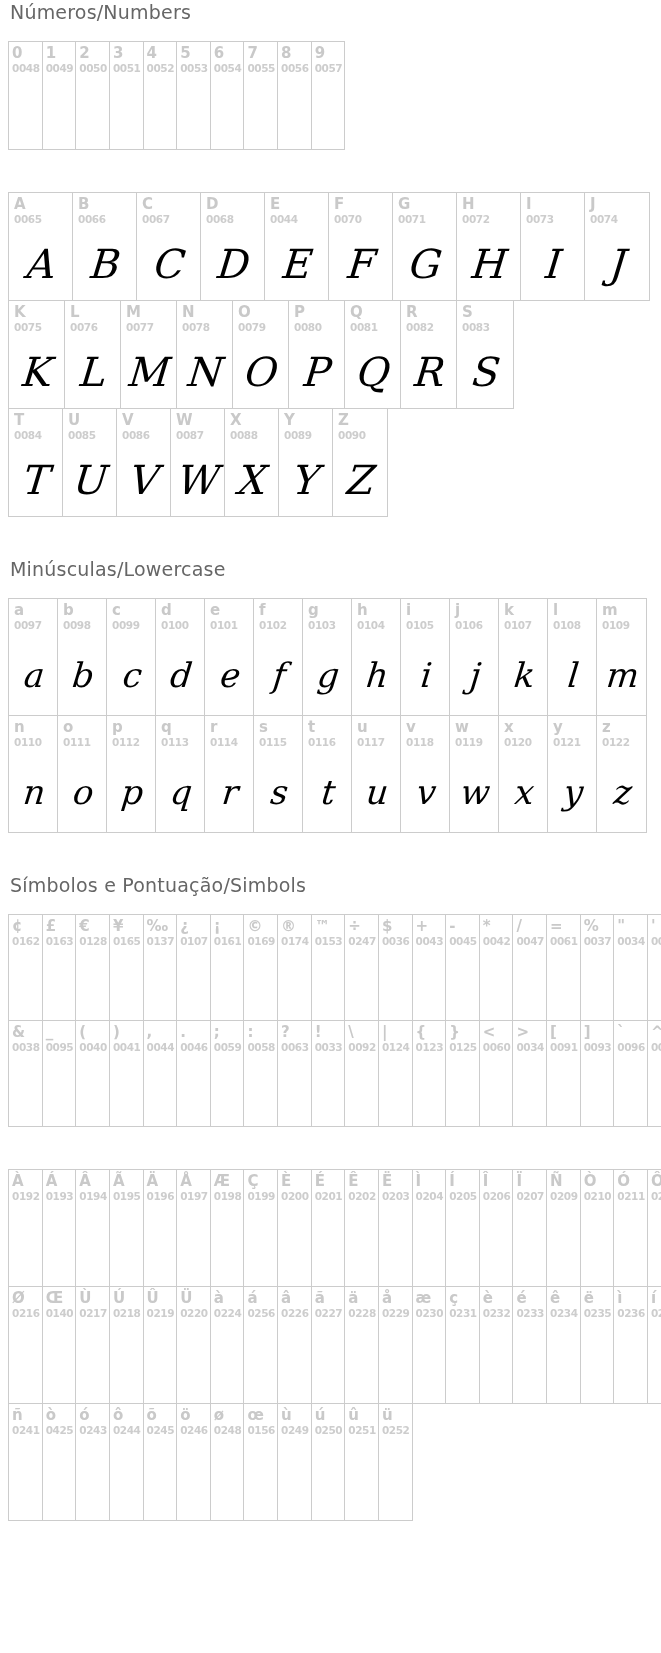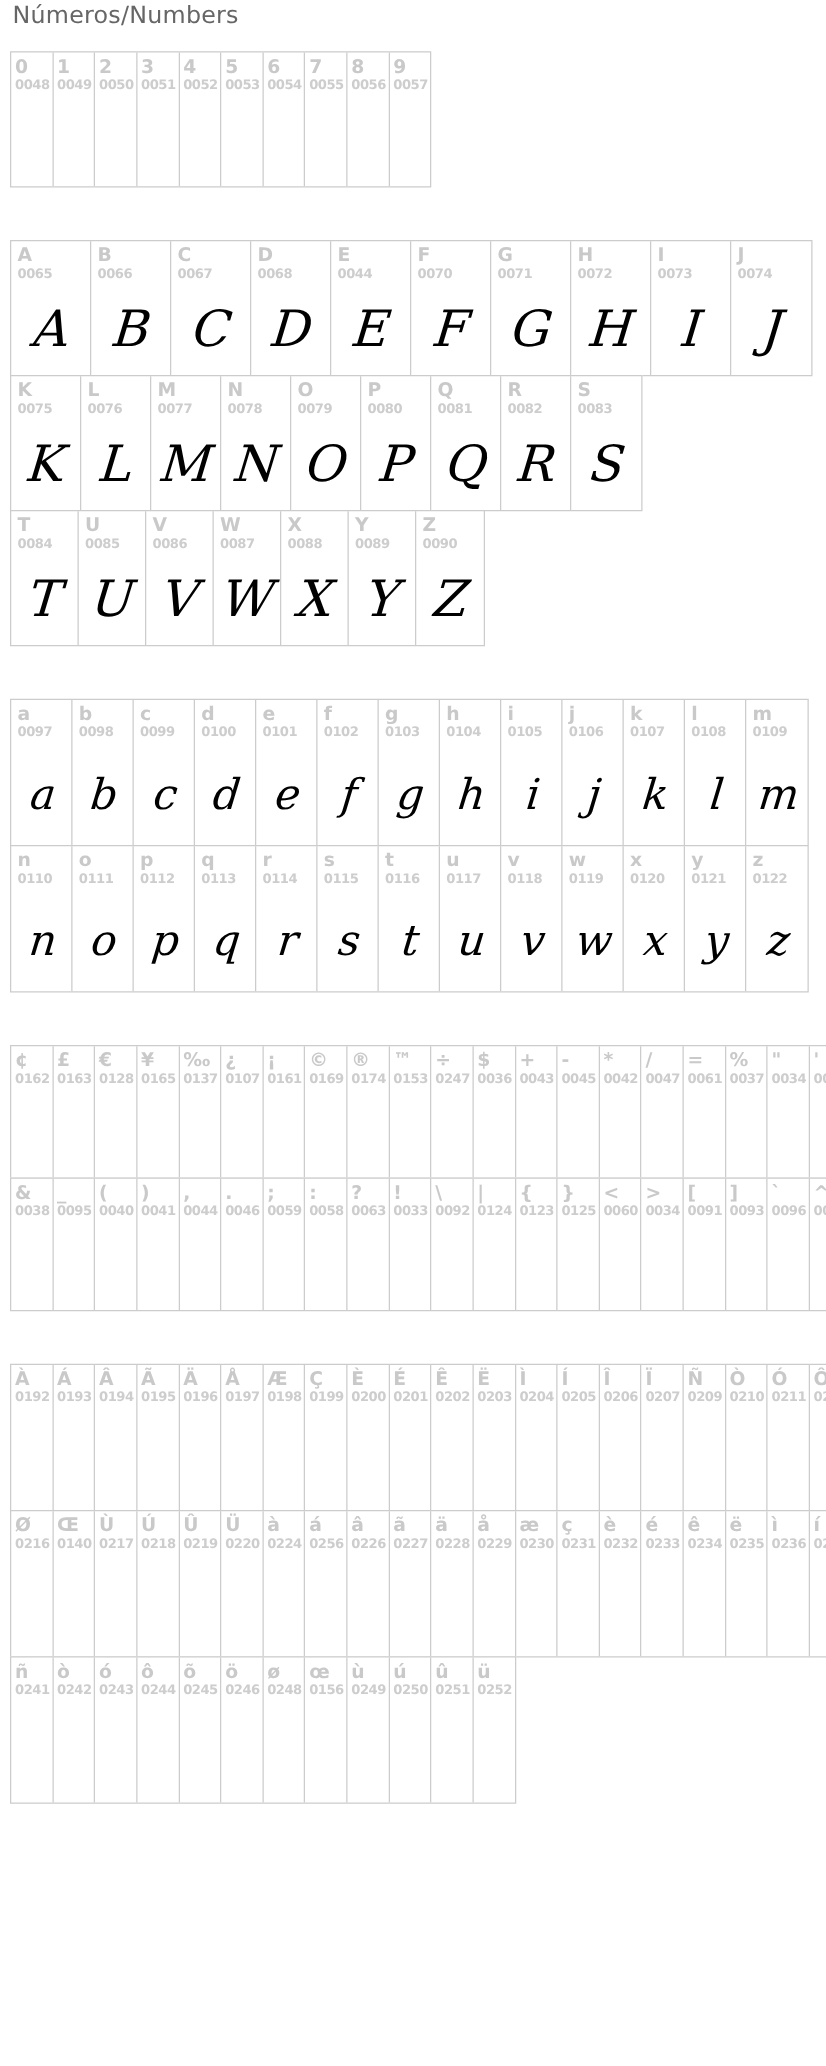--- a/index.html
+++ b/index.html
@@ -257,20 +257,21 @@
         <div class="cell">
           <div class="cell-char">Z</div>
           <div class="cell-code">0090</div>
           <div class="cell-glyph">Z</div>
         </div>
       </div>
     </div>
 </section>
 
 <section class="charmap-section" id="lowercase">
+  <h2 class="section-title">Minúsculas/Lowercase</h2>
   <div class="rows">
       <div class="row">
         <div class="cell">
           <div class="cell-char">a</div>
           <div class="cell-code">0097</div>
           <div class="cell-glyph">a</div>
         </div>
         <div class="cell">
           <div class="cell-char">b</div>
           <div class="cell-code">0098</div>
@@ -396,20 +397,21 @@
         <div class="cell">
           <div class="cell-char">z</div>
           <div class="cell-code">0122</div>
           <div class="cell-glyph">z</div>
         </div>
       </div>
     </div>
 </section>
 
 <section class="charmap-section" id="symbols">
+  <h2 class="section-title">Símbolos e Pontuação/Simbols</h2>
   <div class="rows">
       <div class="row">
         <div class="cell">
           <div class="cell-char">¢</div>
           <div class="cell-code">0162</div>
         </div>
         <div class="cell">
           <div class="cell-char">£</div>
           <div class="cell-code">0163</div>
         </div>
@@ -737,21 +739,21 @@
           <div class="cell-code">0237</div>
         </div>
       </div>
       <div class="row">
         <div class="cell">
           <div class="cell-char">ñ</div>
           <div class="cell-code">0241</div>
         </div>
         <div class="cell">
           <div class="cell-char">ò</div>
-          <div class="cell-code">0242</div>
+          <div class="cell-code">0425</div>
         </div>
         <div class="cell">
           <div class="cell-char">ó</div>
           <div class="cell-code">0243</div>
         </div>
         <div class="cell">
           <div class="cell-char">ô</div>
           <div class="cell-code">0244</div>
         </div>
         <div class="cell">

